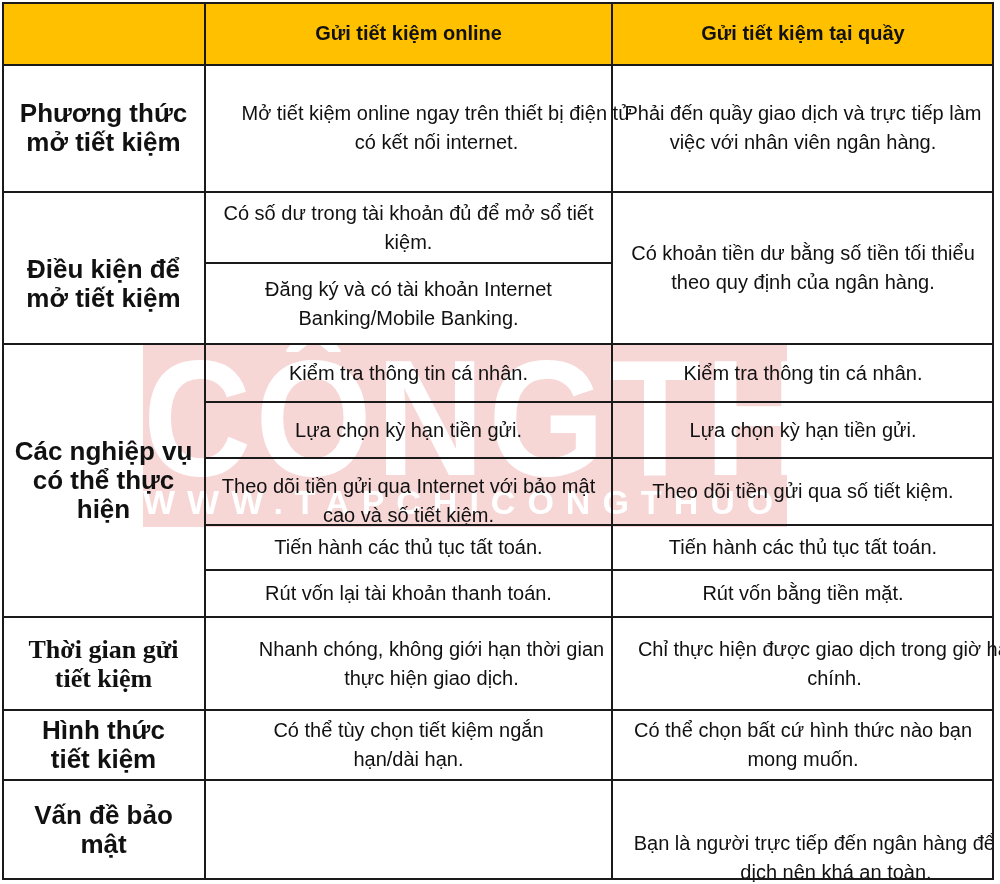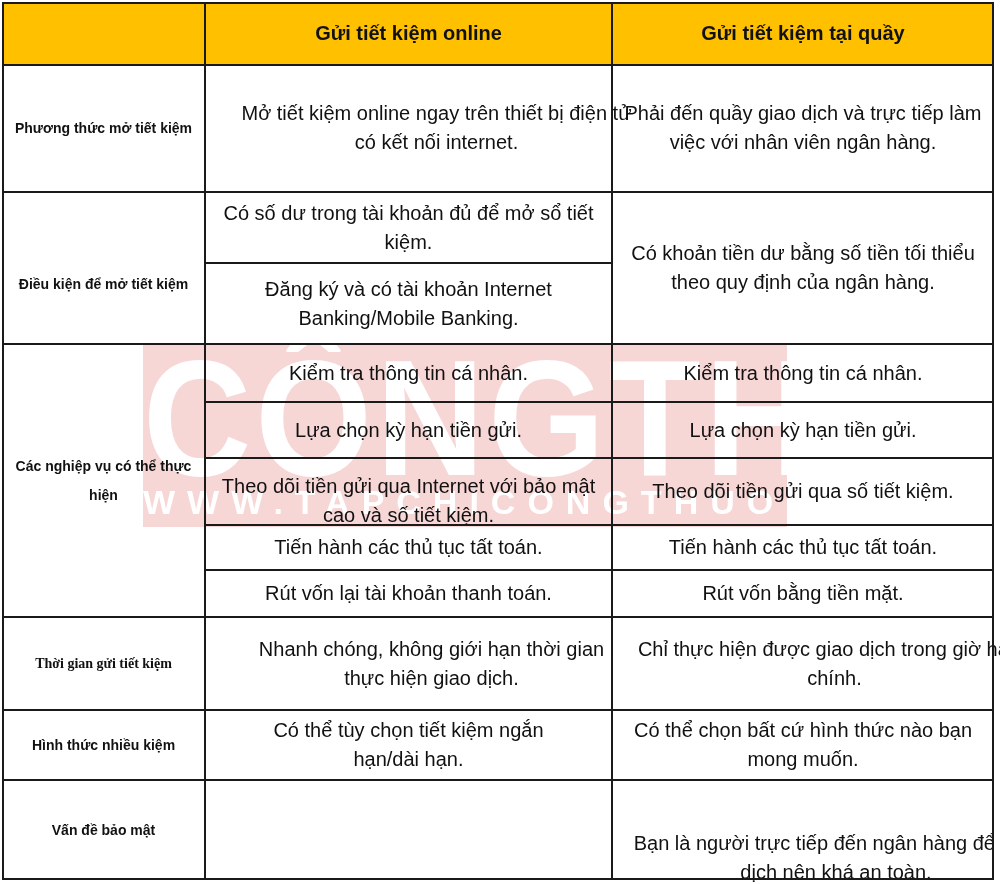--- a/index.html
+++ b/index.html
@@ -3,21 +3,21 @@
 <meta charset="utf-8">
 <style>
   html, body { margin: 0; padding: 0; background: #ffffff; }
   body { width: 1000px; height: 884px; position: relative; overflow: hidden;
          font-family: "Liberation Sans", sans-serif; color: #111; }
   .grid { position: absolute; left: 2px; top: 2px; width: 992px; height: 878px; }
   .cell { position: absolute; box-sizing: border-box; display: flex; align-items: center;
           justify-content: center; text-align: center; font-size: 20px; line-height: 29px;
           padding: 0 6px; z-index: 2; }
   .hdr { background: #ffc000; font-weight: bold; font-size: 20px; }
-  .lbl { font-weight: bold; font-size: 14px; }
+  .lbl { font-weight: bold; font-size: 26px; }
   .hl, .vl { position: absolute; background: #1a1a1a; z-index: 3; }
   .hl { height: 2px; }
   .vl { width: 2px; }
   .wm { position: absolute; left: 143px; top: 343px; width: 644px; height: 184px;
         background: #f7d6d6; z-index: 1; overflow: hidden; }
   .wm-big { position: absolute; left: 0; top: 10px; width: 100%; text-align: center;
             font-weight: bold; font-size: 150px; line-height: 130px; color: #ffffff;
             letter-spacing: 4px; transform: scaleY(1.1); white-space: nowrap; }
   .wm-small { position: absolute; left: 0; top: 140px; width: 100%; text-align: center;
               font-weight: bold; font-size: 34px; color: #ffffff; letter-spacing: 12px;
@@ -104,21 +104,21 @@
       <span>Thời gian gửi tiết kiệm</span>
     </div>
   <div class="cell" style="left:203px;top:615px;width:407px;height:93px;padding:0 20px;margin-left:23px;">
       <span>Nhanh chóng, không giới hạn thời gian thực hiện giao dịch.</span>
     </div>
   <div class="cell" style="left:610px;top:615px;width:445px;height:93px;border-radius:14px;">
       <span>Chỉ thực hiện được giao dịch trong giờ hành chính.</span>
     </div>
 
   <div class="cell lbl" style="left:0;top:708px;width:203px;height:70px;padding:0 18px;">
-      <span>Hình thức nhiều kiệm</span>
+      <span>Hình thức tiết kiệm</span>
     </div>
   <div class="cell" style="left:203px;top:708px;width:407px;height:70px;padding:0 36px;">
       <span>Có thể tùy chọn tiết kiệm ngắn hạn/dài hạn.</span>
     </div>
   <div class="cell" style="left:610px;top:708px;width:382px;height:70px;padding:0 12px;">
       <span>Có thể chọn bất cứ hình thức nào bạn mong muốn.</span>
     </div>
 
   <div class="cell lbl" style="left:0;top:778px;width:203px;height:100px;">
       <span>Vấn đề bảo mật</span>

